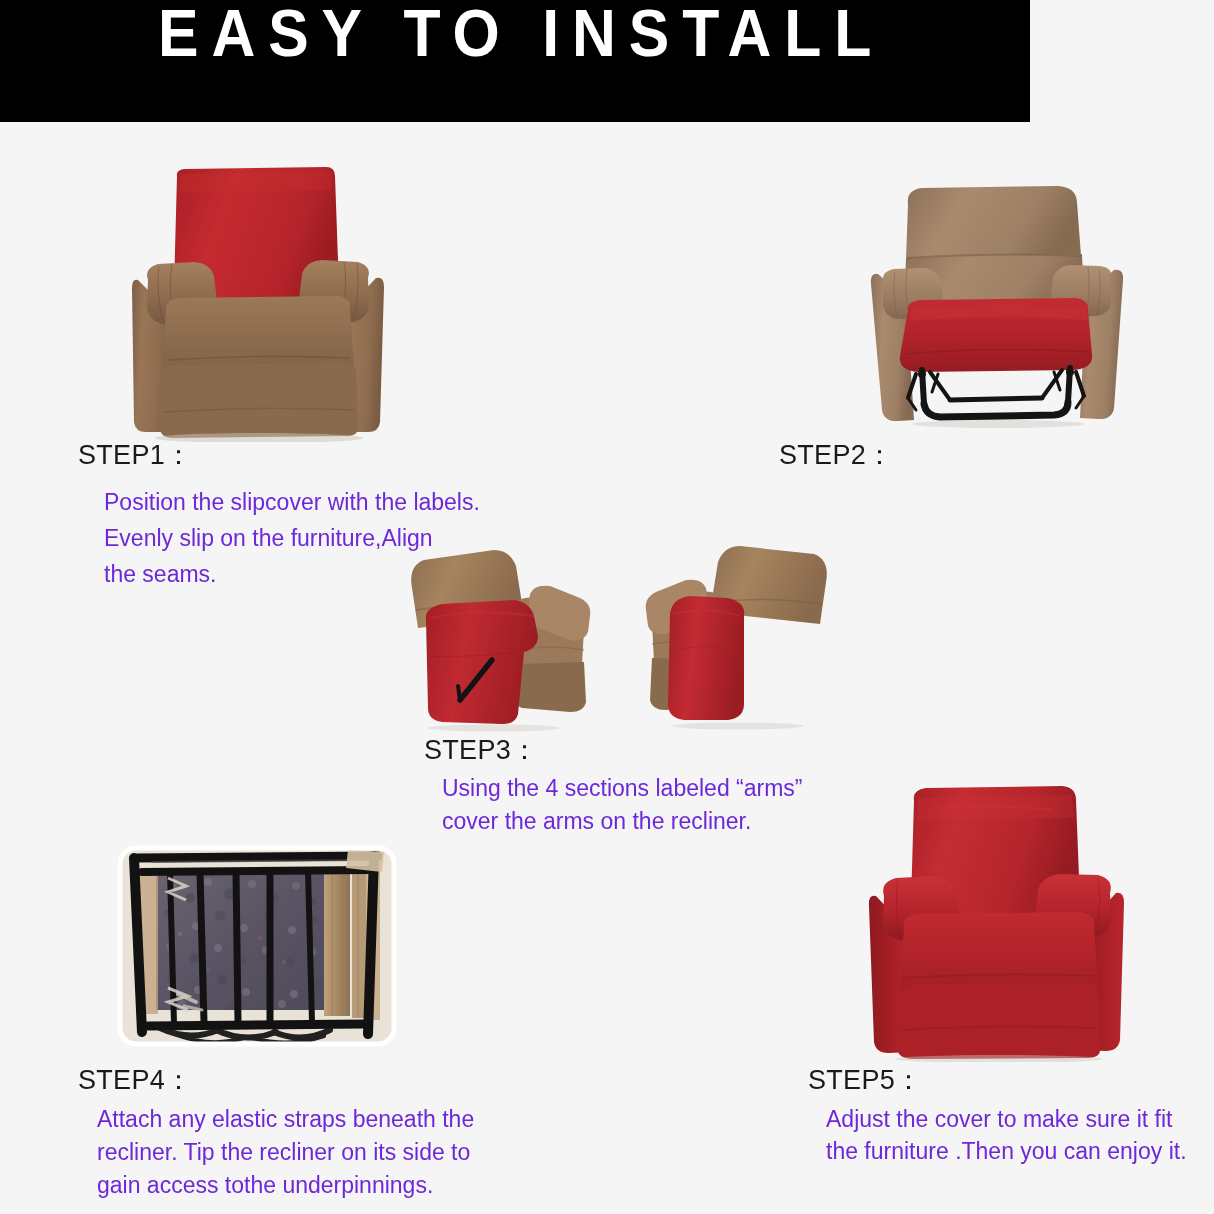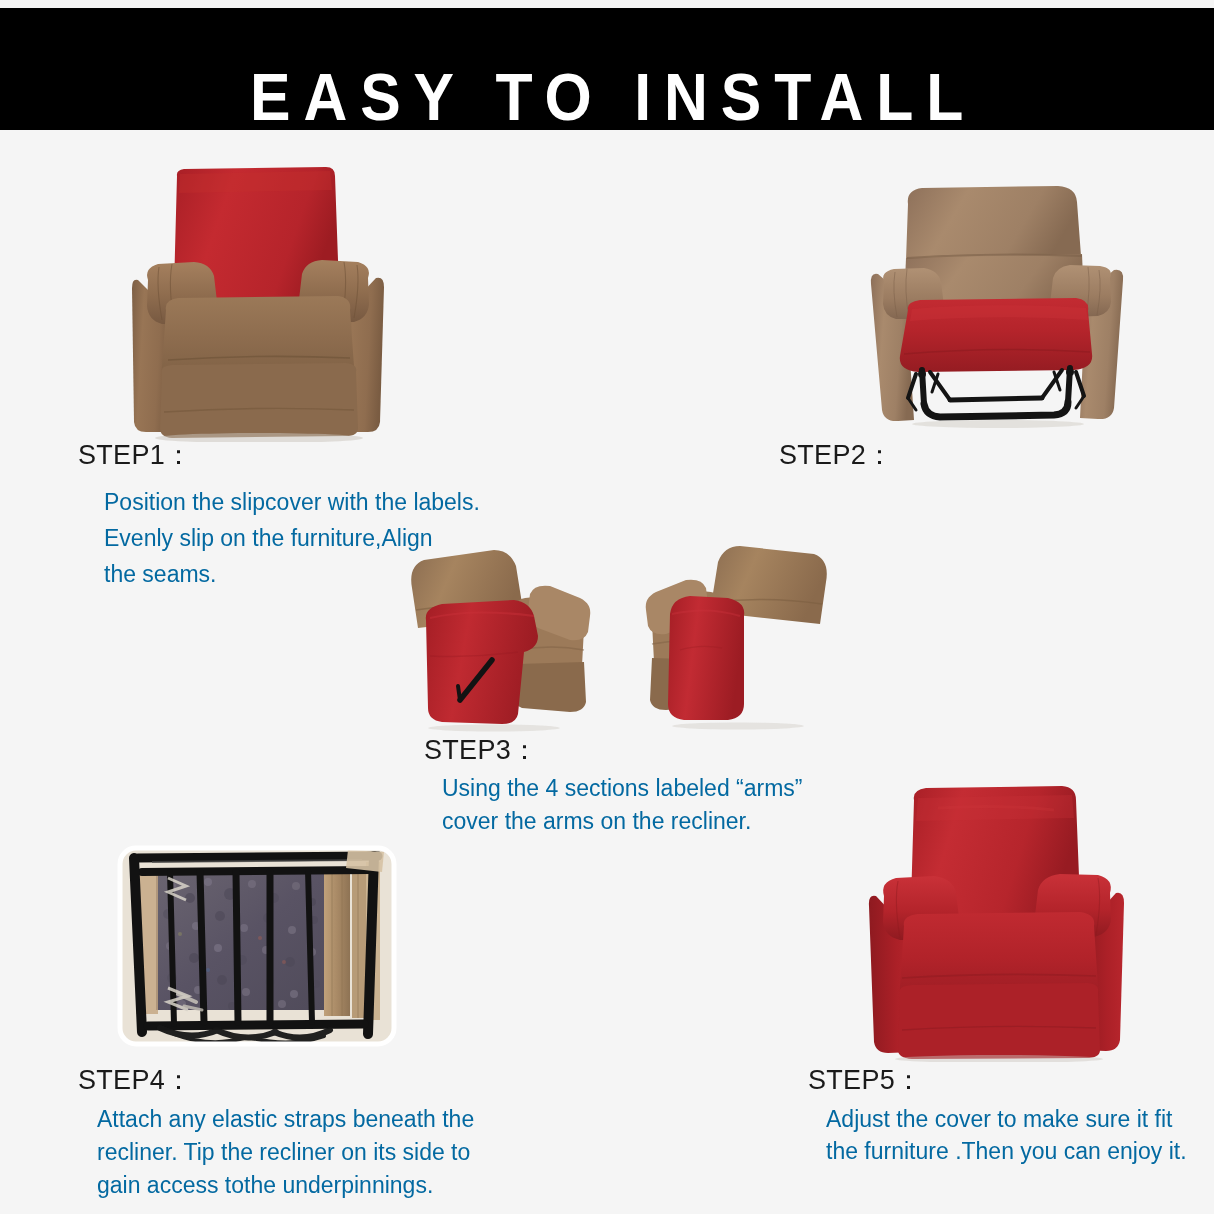--- a/index.html
+++ b/index.html
@@ -8,37 +8,37 @@
   body {
     background:#f5f5f5;
     font-family:"Liberation Sans", sans-serif;
     color:#1d1d1d;
     overflow:hidden;
   }
   #page { position:relative; width:1214px; height:1214px; background:#f5f5f5; }
 
   
   .banner {
-    position:absolute; left:0; top:8px; width:1214px; height:122px;
-    background:#000; display:flex; align-items:flex-end; justify-content:center;
+    position:absolute; left:0; top:0; width:1030px; height:122px;
+    background:#000; display:flex; align-items:flex-start; justify-content:center;
   }
   .banner-title {
     color:#fff; font-size:66px; font-weight:bold; letter-spacing:14px;
     font-family:"Liberation Sans", sans-serif;
     transform:scaleX(0.92); transform-origin:center;
     line-height:1; padding-left:14px;
   }
 
   
   .step-label {
     position:absolute; font-size:27px; font-weight:normal; color:#1a1a1a;
     letter-spacing:0.3px; white-space:nowrap;
   }
   .step-body {
-    position:absolute; font-size:23px; color:#0369a1; white-space:pre-line;
+    position:absolute; font-size:23px; color:#6d28d9; white-space:pre-line;
   }
 
   #s1-label { left:78px;  top:437px; }
   #s1-body  { left:104px; top:484px; line-height:36px; }
 
   #s2-label { left:779px; top:437px; }
   #s2-body  { left:824px; top:480px; line-height:29px; }
 
   #s3-label { left:424px; top:732px; }
   #s3-body  { left:442px; top:772px; line-height:33px; }

